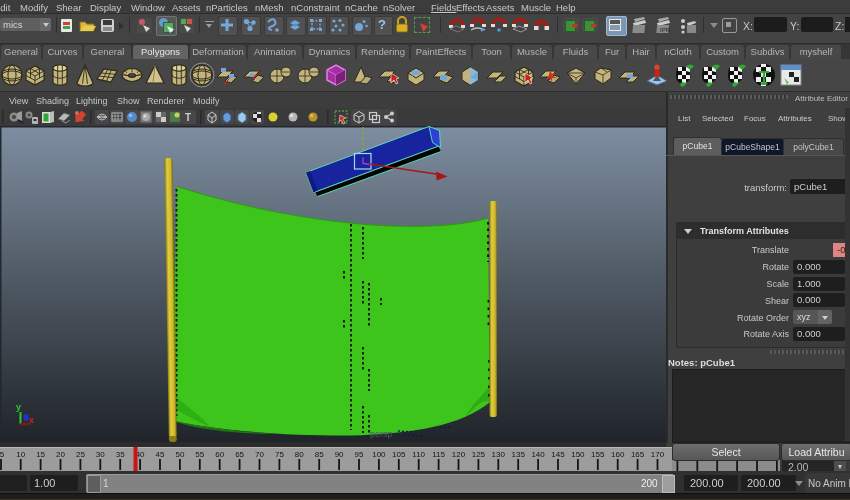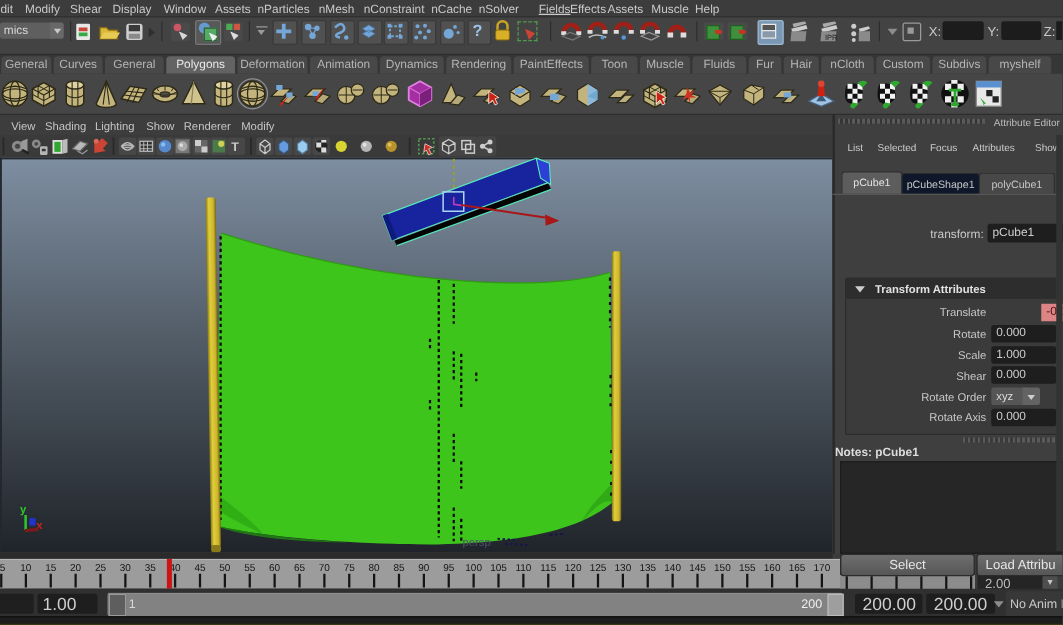--- a/index.html
+++ b/index.html
@@ -1,20 +1,20 @@
 <!DOCTYPE html>
 <html><head>
 <meta charset="utf-8">
 <style>
   html,body{margin:0;padding:0;-webkit-font-smoothing:antialiased;}
   body{width:850px;height:500px;overflow:hidden;position:relative;
        font-family:"Liberation Sans",sans-serif;background:#3b3b3b;}
   .abs{position:absolute;}
   .txt{position:absolute;white-space:nowrap;}
-  .fld{position:absolute;background:#1e1e1e;color:#cfcfcf;font-size:14px;
+  .fld{position:absolute;background:#1e1e1e;color:#cfcfcf;font-size:11px;
        line-height:14px;padding-left:4px;border-radius:2px;}
   .btn{position:absolute;background:linear-gradient(#6e6e6e,#565656);
        border-radius:3px;border:1px solid #2c2c2c;color:#e6e6e6;
        font-size:10.5px;text-align:center;}
   .ic{position:absolute;border-radius:2px;}
   .sep{position:absolute;width:1px;background:#2e2e2e;}
 </style>
 </head>
 <body>
 

